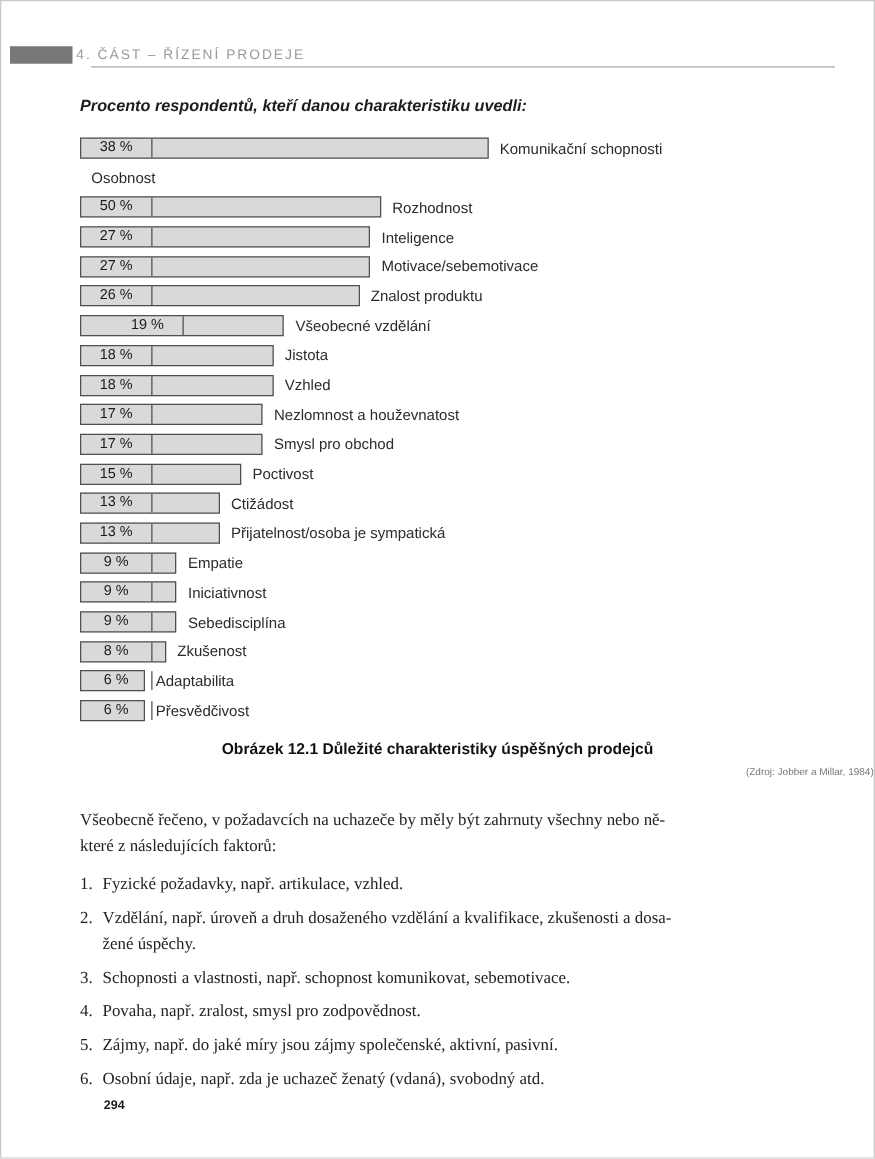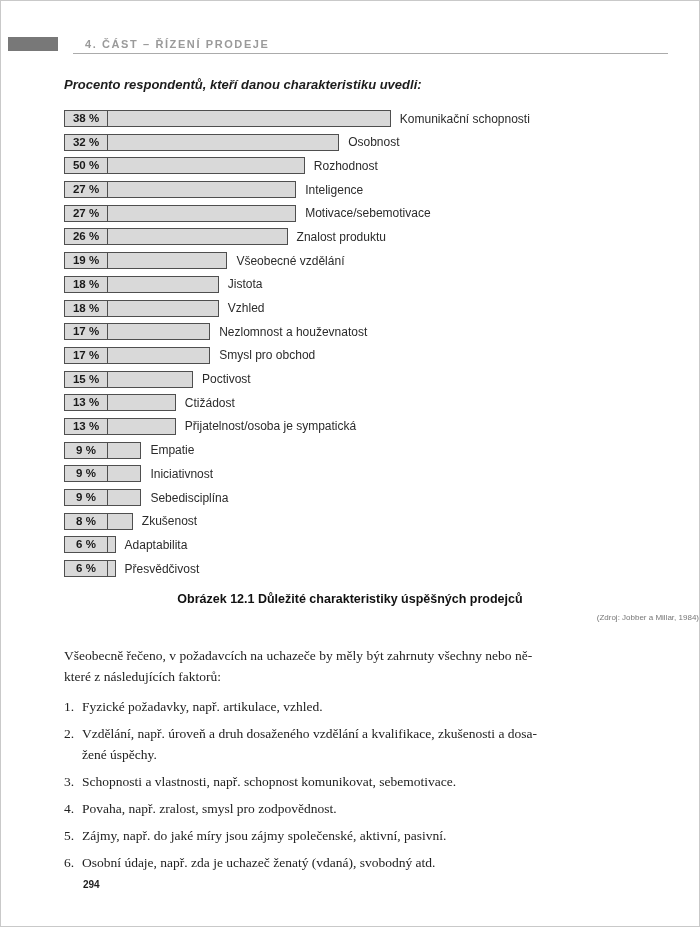--- a/index.html
+++ b/index.html
@@ -11,43 +11,43 @@
     border:1px solid #c9c9c9;
     font-family:"Liberation Sans", sans-serif;
     overflow:hidden;
   }
   
   .header-block {
     position:absolute; left:7px; top:36px;
     width:50px; height:14px; background:#787878;
   }
   .header-text {
-    position:absolute; left:84px; top:37px;
-    font-size:11px; font-weight:bold; letter-spacing:1.6px;
+    position:absolute; left:60px; top:37px;
+    font-size:11px; font-weight:normal; letter-spacing:1.6px;
     color:#9a9a9a;
   }
   .header-rule {
     position:absolute; left:72px; right:31px; top:52px;
     height:1px; background:#ababab;
   }
   
   .chart-title {
     position:absolute; left:63px; top:76px;
     font-size:13px; font-weight:bold; font-style:italic;
     color:#1d1d1d;
   }
   .bar-chart { position:absolute; left:63px; top:109px; width:610px; }
   .bar-row { display:flex; align-items:center; height:17px; margin-bottom:6.7px; }
   .bar {
     height:17px; flex:none; display:flex; align-items:center;
   }
   .pct {
-    width:43px; flex:none; text-align:center;
+    width:57px; flex:none; text-align:center;
     font-size:11.5px; color:#1a1a1a; line-height:15px;
-    height:100%; display:flex; align-items:center; justify-content:center;font-weight:bold;
+    height:100%; display:flex; align-items:center; justify-content:center;
   }
   .bar-label {
     margin-left:9px; font-size:12px; color:#2b2b2b; white-space:nowrap;
   }
   .caption {
     position:absolute; left:0; top:591px; width:100%;
     text-align:center; font-size:12.5px; font-weight:bold; color:#111;
   }
   .caption-src {
     position:absolute; left:0; top:612px; width:100%;
@@ -81,23 +81,20 @@
   <div class="chart-title">Procento respondentů, kteří danou charakteristiku uvedli:</div>
 
   <div class="bar-chart">
       <div class="bar-row">
         <div class="bar" style="width: 326.8px; background: rgb(217, 217, 217); border: 1px solid rgb(79, 79, 79);">
           <span class="pct" style="border-right: 1px solid rgb(79, 79, 79);">38 %</span>
         </div>
         <span class="bar-label">Komunikační schopnosti</span>
       </div>
       <div class="bar-row">
-        <div class="bar" style="width: 275.2px; background: rgb(217, 217, 217); border: 1px solid rgb(79, 79, 79);">
-          <span class="pct" style="border-right: 1px solid rgb(79, 79, 79);">32 %</span>
-        </div>
         <span class="bar-label">Osobnost</span>
       </div>
       <div class="bar-row">
         <div class="bar" style="width: 240.8px; background: rgb(217, 217, 217); border: 1px solid rgb(79, 79, 79);">
           <span class="pct" style="border-right: 1px solid rgb(79, 79, 79);">50 %</span>
         </div>
         <span class="bar-label">Rozhodnost</span>
       </div>
       <div class="bar-row">
         <div class="bar" style="width: 232.2px; background: rgb(217, 217, 217); border: 1px solid rgb(79, 79, 79);">
@@ -112,21 +109,21 @@
         <span class="bar-label">Motivace/sebemotivace</span>
       </div>
       <div class="bar-row">
         <div class="bar" style="width: 223.6px; background: rgb(217, 217, 217); border: 1px solid rgb(79, 79, 79);">
           <span class="pct" style="border-right: 1px solid rgb(79, 79, 79);">26 %</span>
         </div>
         <span class="bar-label">Znalost produktu</span>
       </div>
       <div class="bar-row">
         <div class="bar" style="width: 163.4px; background: rgb(217, 217, 217); border: 1px solid rgb(79, 79, 79);">
-          <span class="pct" style="border-right: 1px solid rgb(79, 79, 79);">19 %</span>
+          <span class="pct" style="border-right: 1px solid rgb(79, 79, 79); margin-left: 25px;">19 %</span>
         </div>
         <span class="bar-label">Všeobecné vzdělání</span>
       </div>
       <div class="bar-row">
         <div class="bar" style="width: 154.8px; background: rgb(217, 217, 217); border: 1px solid rgb(79, 79, 79);">
           <span class="pct" style="border-right: 1px solid rgb(79, 79, 79);">18 %</span>
         </div>
         <span class="bar-label">Jistota</span>
       </div>
       <div class="bar-row">

